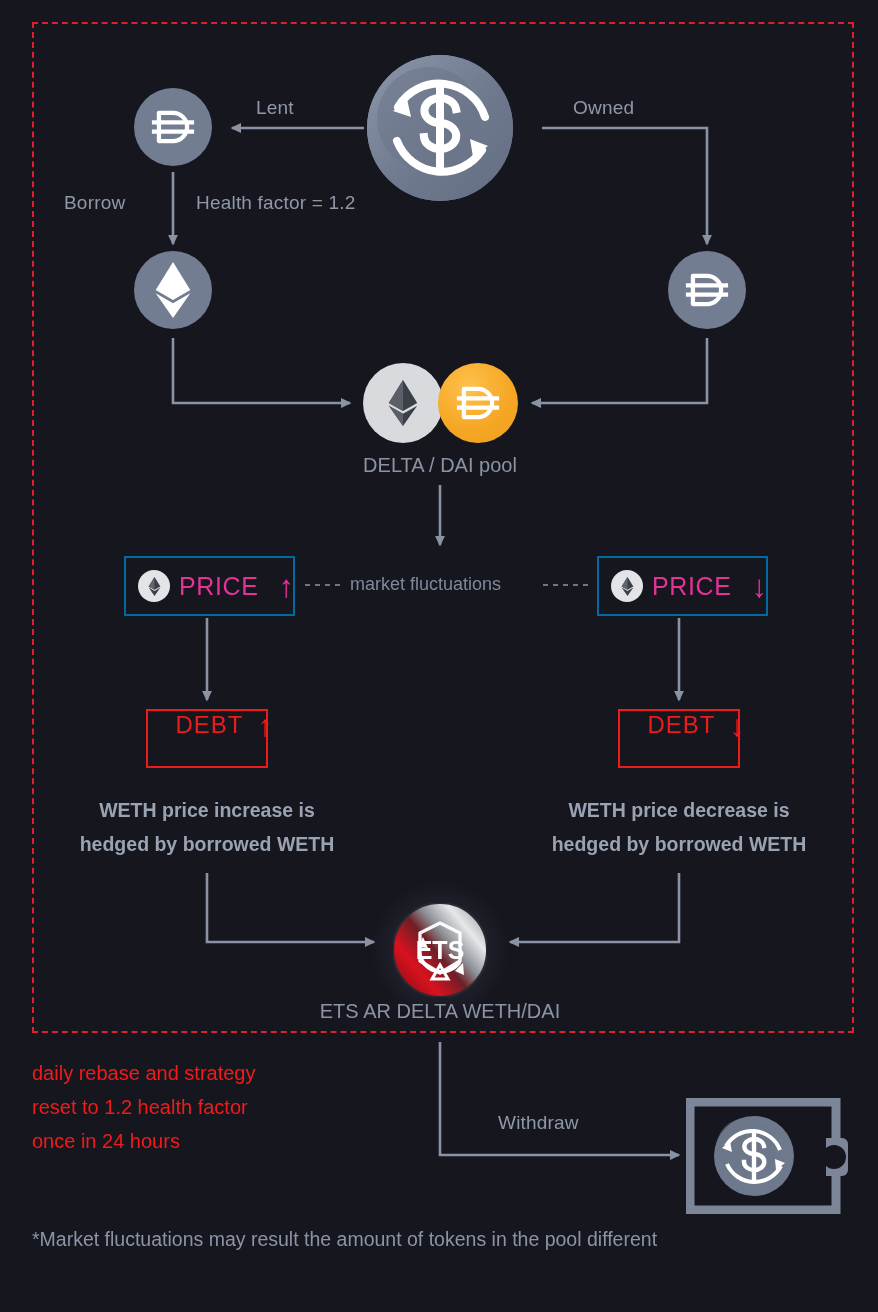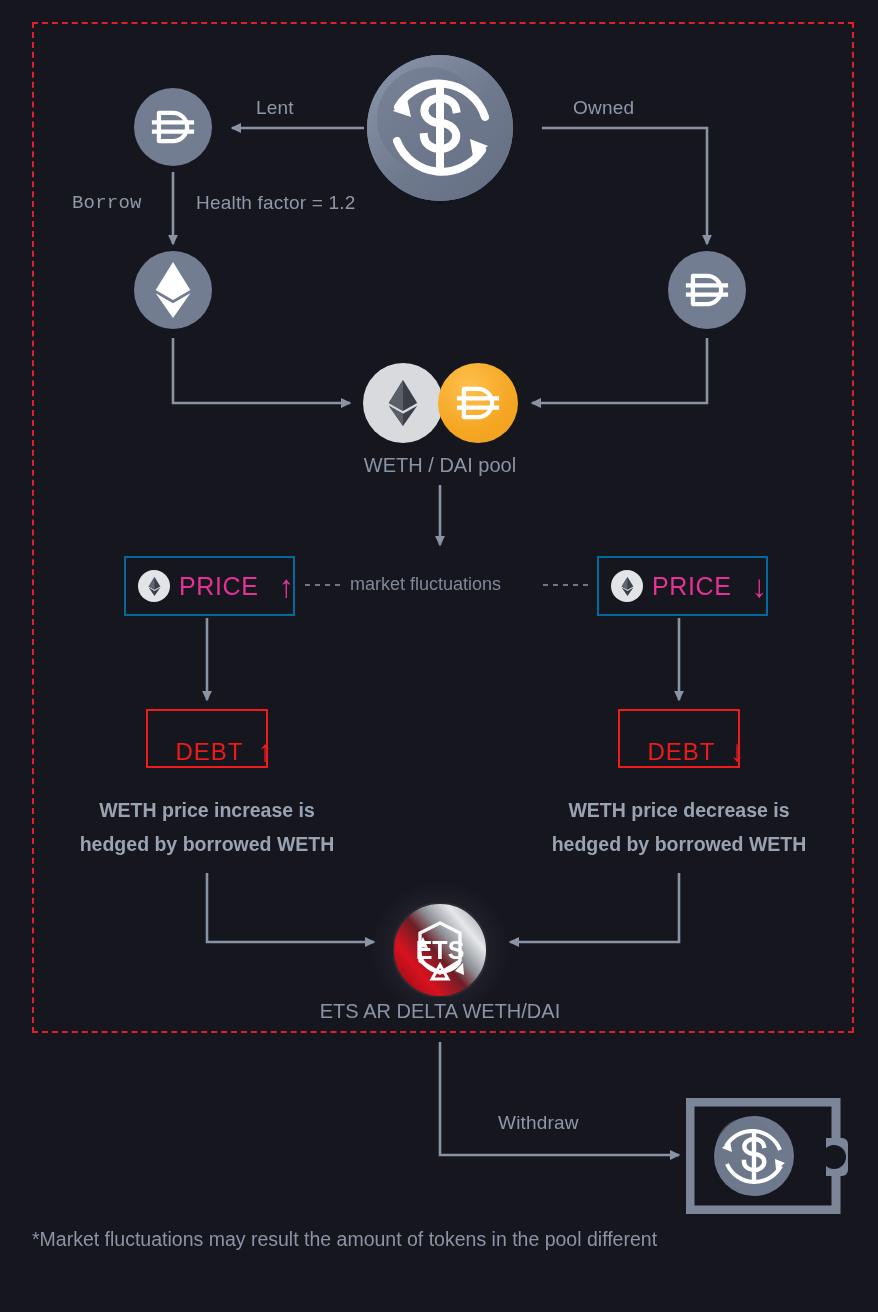--- a/index.html
+++ b/index.html
@@ -69,21 +69,21 @@
     display:flex;align-items:center;
     box-sizing:border-box;
     background:transparent;
   }
   .pricebox .ptxt{
     color:#e63296;font-size:25px;letter-spacing:.6px;
   }
   .debtbox{
     position:absolute;
     border:2px solid #ee1b1b;
-    display:flex;align-items:flex-end;justify-content:center;
+    display:flex;align-items:flex-start;justify-content:center;
     box-sizing:border-box;
     gap:14px;
     padding-left:35px;
   }
   .debtbox .dtxt{color:#ee1b1b;font-size:24px;letter-spacing:1px;}
 
   .dashed-region{
     position:absolute;
     border:2px dashed #e01f2d;
     box-sizing:border-box;
@@ -289,34 +289,39 @@
     <span class="dtxt" style="font-size:30px;line-height:1;">↑</span>
   </div>
 
   <div class="debtbox" style="left:618px;top:709px;width:122px;height:59px;">
     <span class="dtxt">DEBT</span>
     <span class="dtxt" style="font-size:30px;line-height:1;">↓</span>
   </div>
 
   <div class="lbl" style="left:256px;top:97px;">Lent</div>
   <div class="lbl" style="left:573px;top:97px;">Owned</div>
-  <div class="lbl" style="left:72px;top:192px;font-family:Liberation Mono, monospace;">Borrow</div>
+  <div class="lbl" style="left:64px;top:192px;">Borrow</div>
   <div class="lbl" style="left:196px;top:192px;">Health factor = 1.2</div>
   <div class="lbl" style="left:498px;top:1112px;">Withdraw</div>
 
-  <div class="caption" style="left:290px;top:454px;width:300px;">WETH / DAI pool</div>
+  <div class="caption" style="left:290px;top:454px;width:300px;">DELTA / DAI pool</div>
   <div class="caption" style="left:255px;top:1000px;width:370px;">ETS AR DELTA WETH/DAI</div>
 
   <div class="hedge" style="left:27px;top:793px;width:360px;">
     <div>WETH price increase is</div>
     <div>hedged by borrowed WETH</div>
   </div>
   <div class="hedge" style="left:499px;top:793px;width:360px;">
     <div>WETH price decrease is</div>
     <div>hedged by borrowed WETH</div>
   </div>
 
+  <div class="redtext" style="left:32px;top:1056px;">
+    <div>daily rebase and strategy</div>
+    <div>reset to 1.2 health factor</div>
+    <div>once in 24 hours</div>
+  </div>
 
   <div class="foot" style="left:32px;top:1222px;width:820px;">
     <div>*Market fluctuations may result the amount of tokens in the pool different</div>
   </div>
 
 </div>
 
 </body></html>

